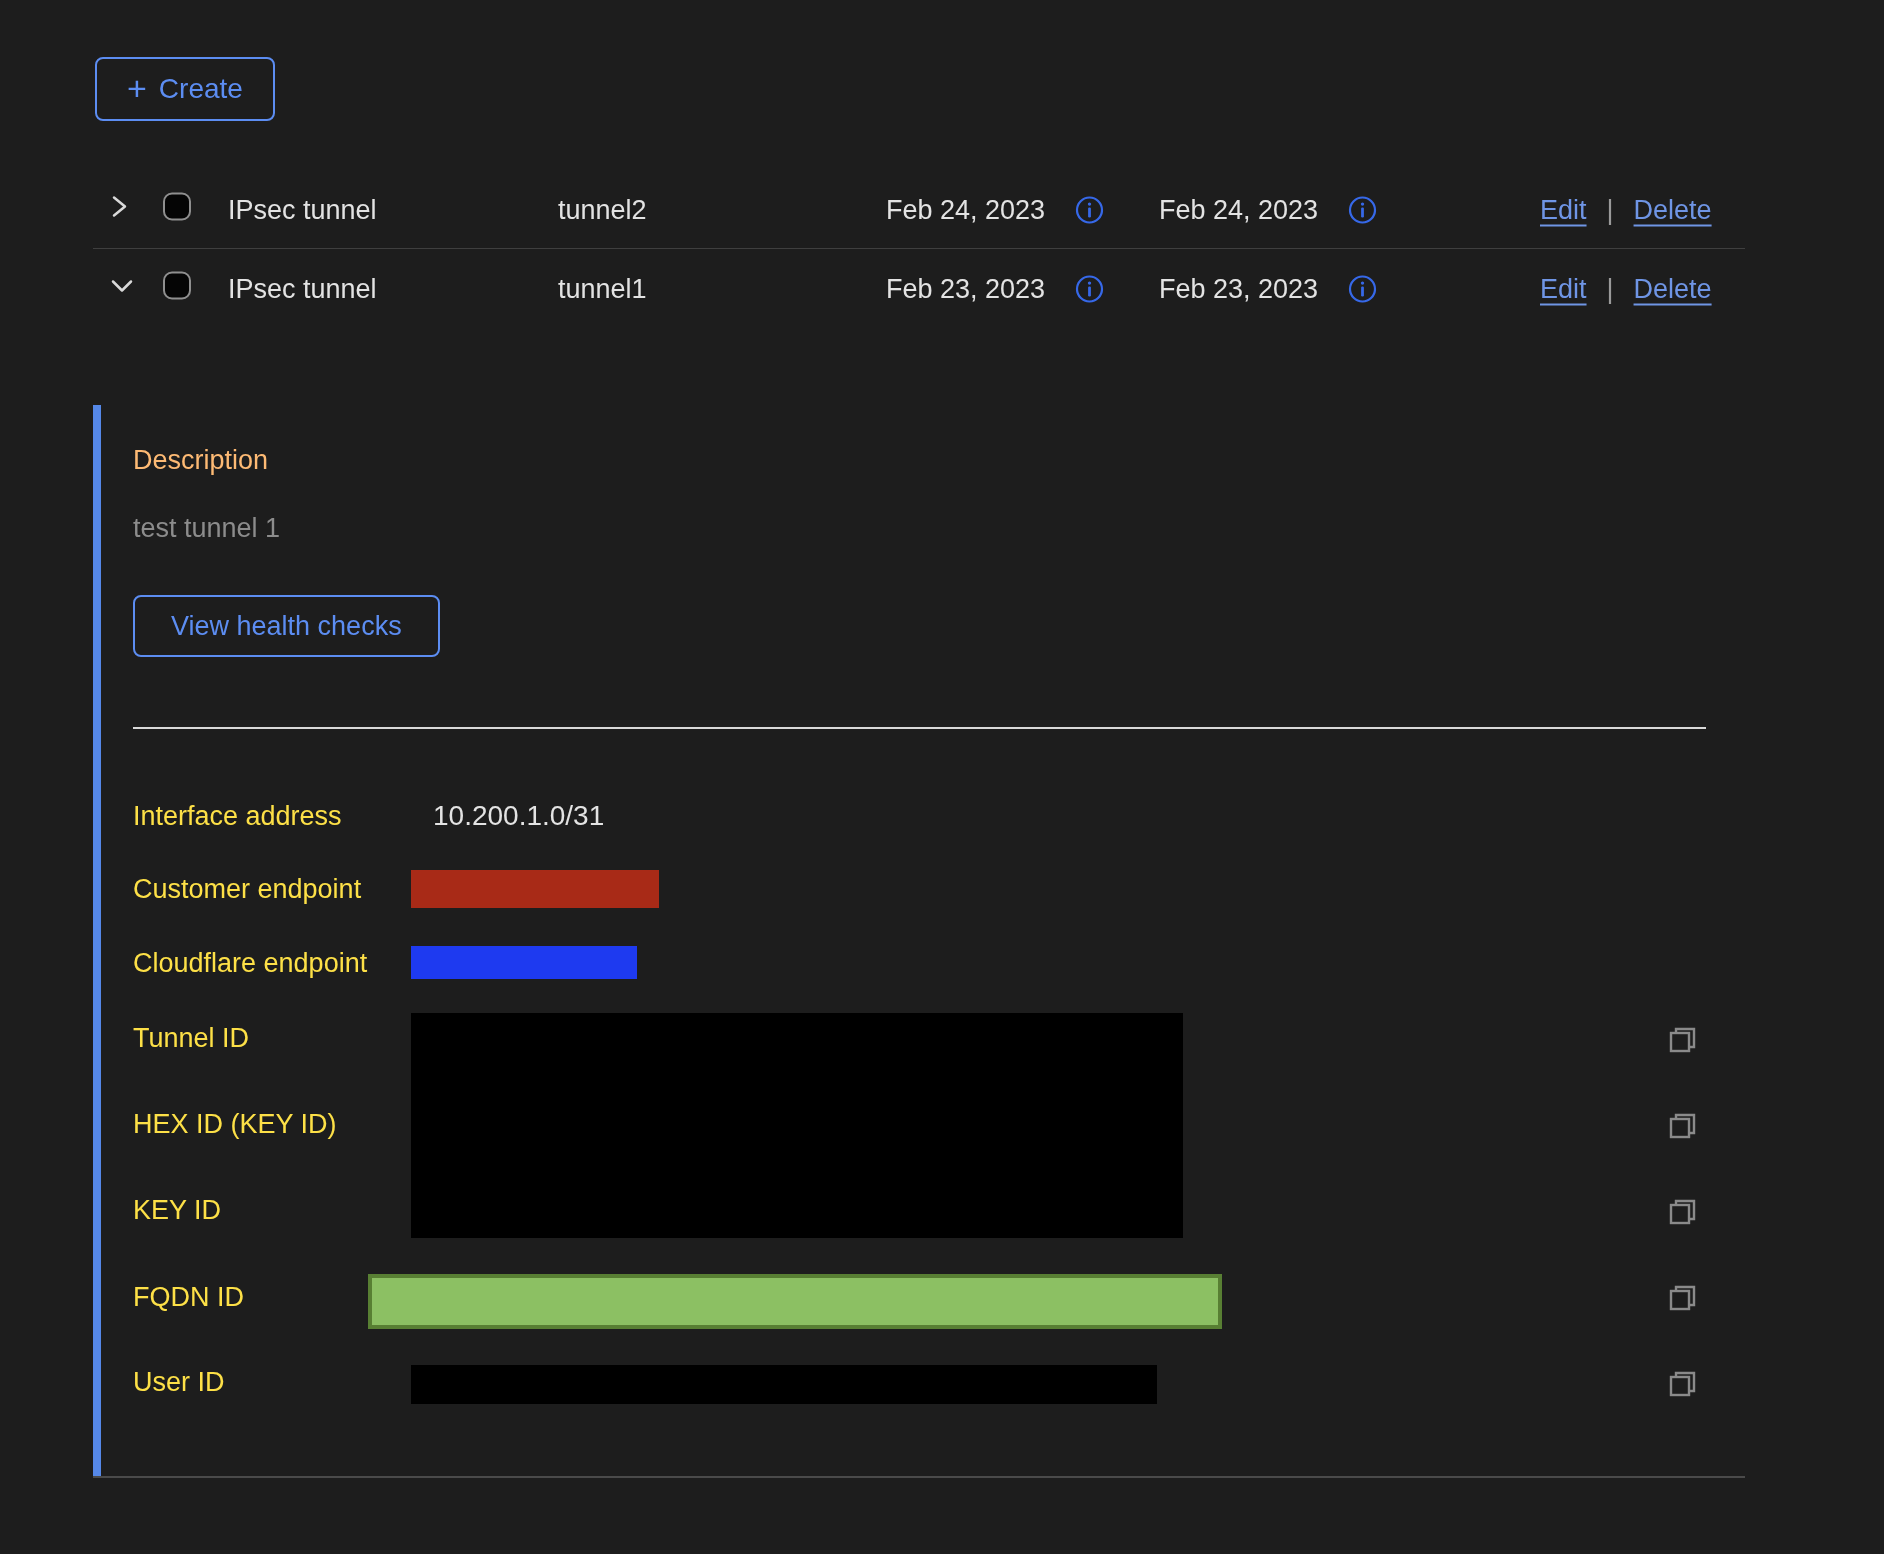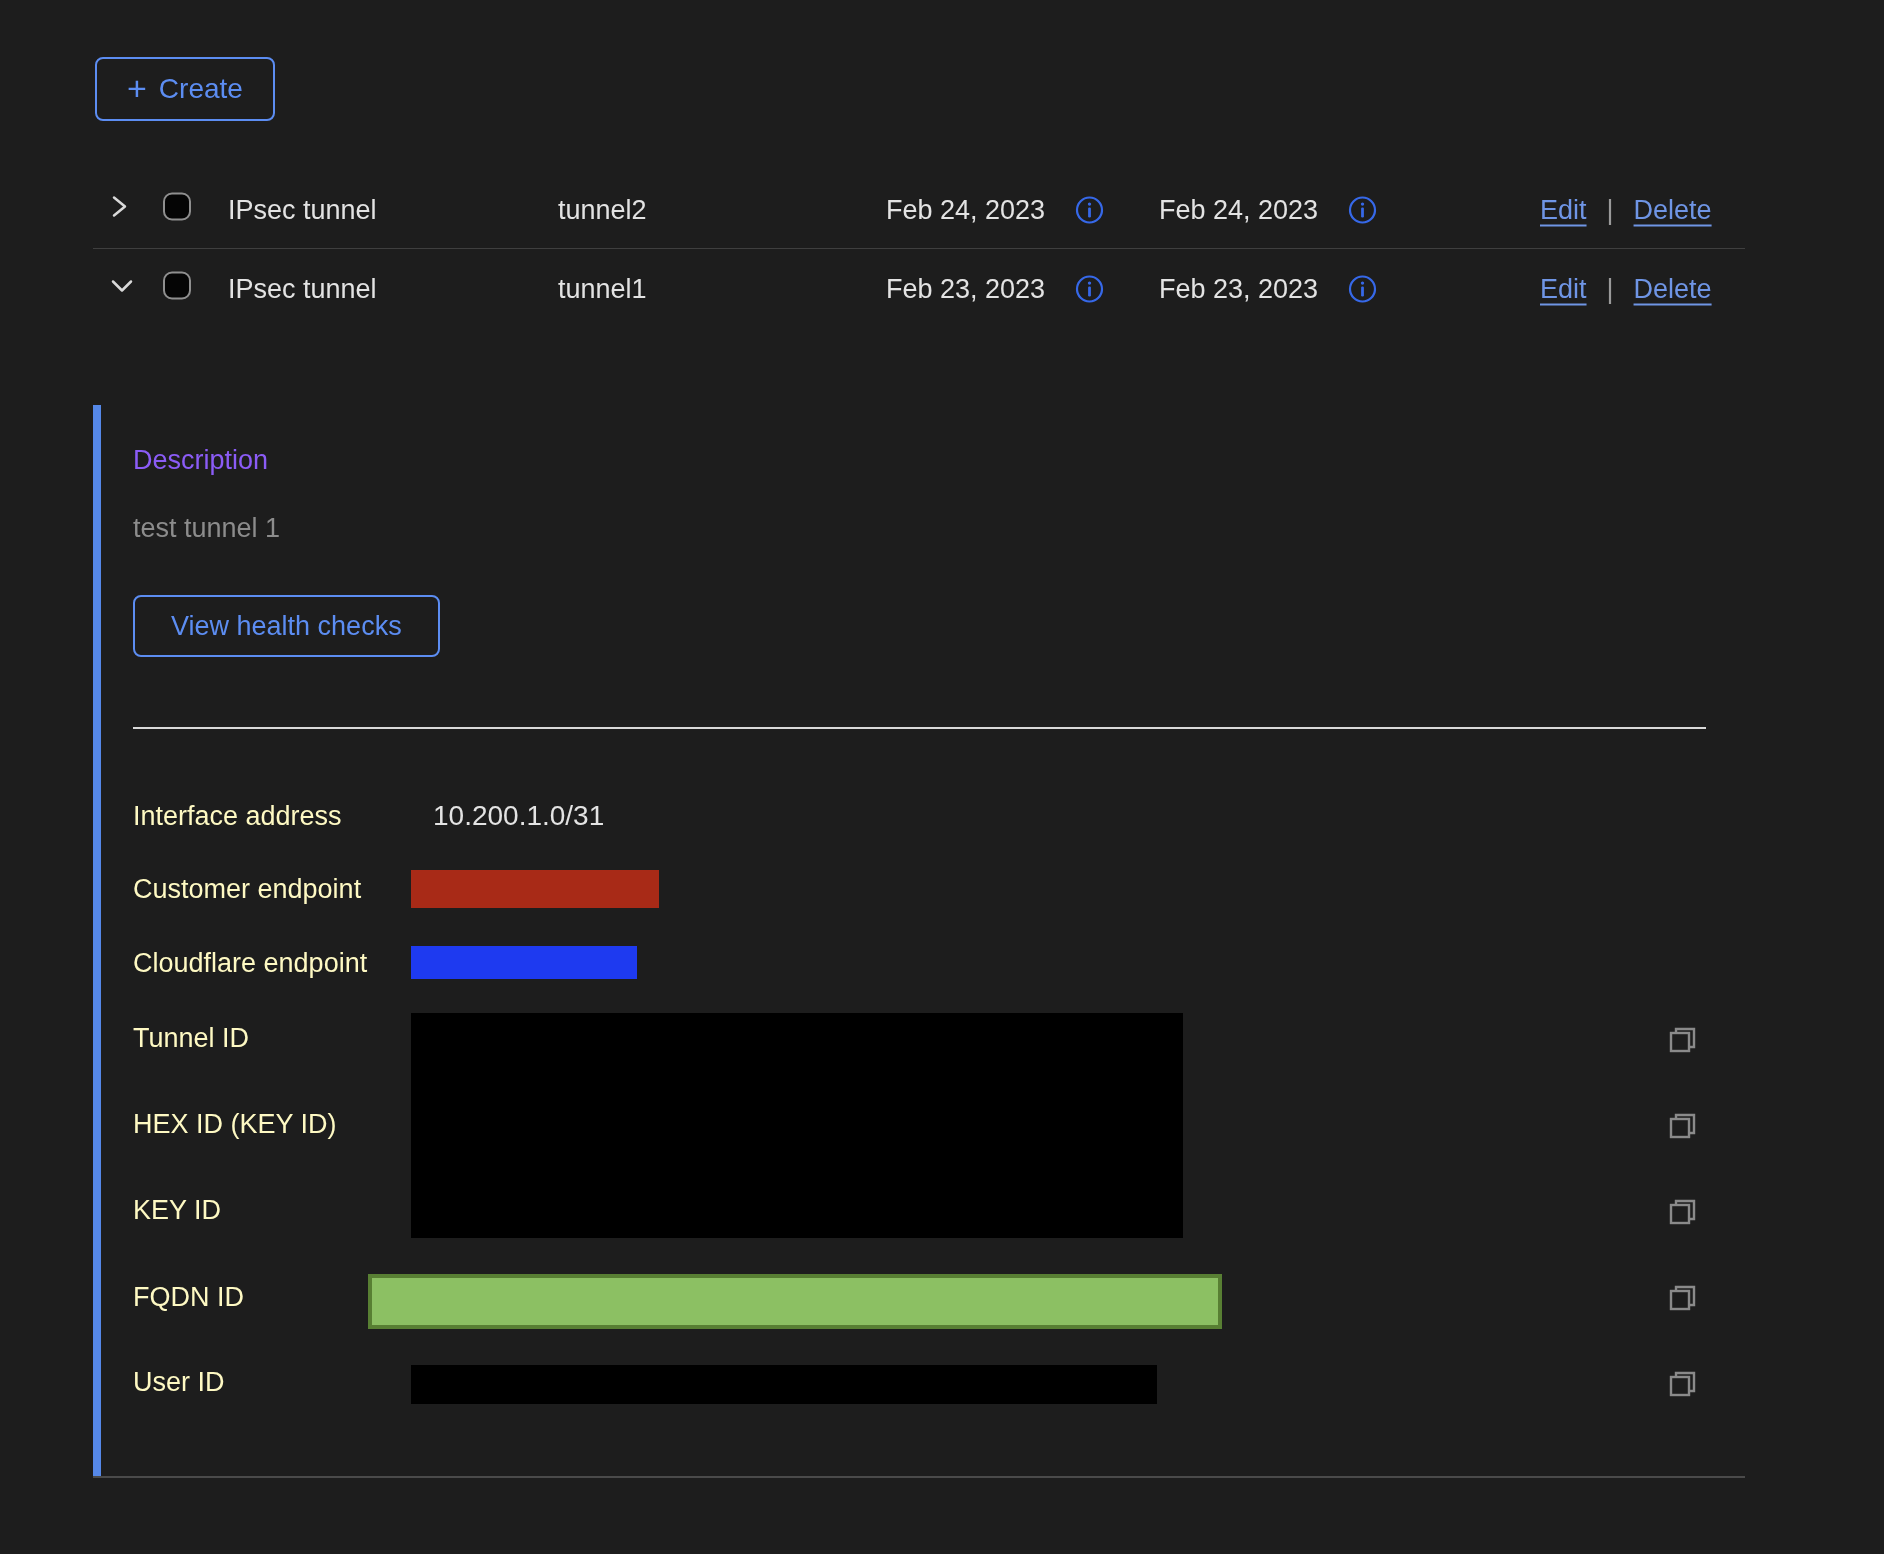--- a/index.html
+++ b/index.html
@@ -71,42 +71,42 @@
     left: 93px; top: 405px;
     width: 1652px; height: 1073px;
     border-bottom: 2px solid #4a4a4a;
   }
   .panel-bar {
     position: absolute;
     left: 0; top: 0;
     width: 8px; height: 1071px;
     background: #5588e8;
   }
-  .desc-label { position: absolute; left: 40px; top: 40px; font-size: 27px; color: #8b5cf6; }
+  .desc-label { position: absolute; left: 40px; top: 40px; font-size: 27px; color: #fdba74; }
   .desc-value { position: absolute; left: 40px; top: 108px; font-size: 27px; color: #8c8c8c; }
   .health-btn {
     position: absolute;
     left: 40px; top: 190px;
     height: 62px;
     padding: 0 36px;
     background: transparent;
     border: 2px solid #5c8df2;
     border-radius: 8px;
     color: #5c8df2;
     font-size: 27px;
     cursor: pointer;
     font-family: "Liberation Sans", sans-serif;
   }
   .panel-divider {
     position: absolute;
     left: 40px; top: 322px;
     width: 1573px; height: 0;
     border-top: 2px solid #d9d9d9;
   }
-  .field-label { position: absolute; left: 40px; font-size: 27px; color: #fef9c3; white-space: nowrap; transform: translateY(-50%); }
+  .field-label { position: absolute; left: 40px; font-size: 27px; color: #fde047; white-space: nowrap; transform: translateY(-50%); }
   .field-value { position: absolute; left: 340px; font-size: 28px; color: #e3e3e3; transform: translateY(-50%); }
   
   .redact { position: absolute; }
   .redact-red   { left: 318px; top: 465px; width: 248px; height: 38px; background: #a82a17; }
   .redact-blue  { left: 318px; top: 541px; width: 226px; height: 33px; background: #1e3af0; }
   .redact-black-large { left: 318px; top: 608px; width: 772px; height: 225px; background: #000000; }
   .redact-green {
     left: 275px; top: 869px; width: 854px; height: 55px;
     background: #8cc063; border: 4px solid #587f33;
   }

